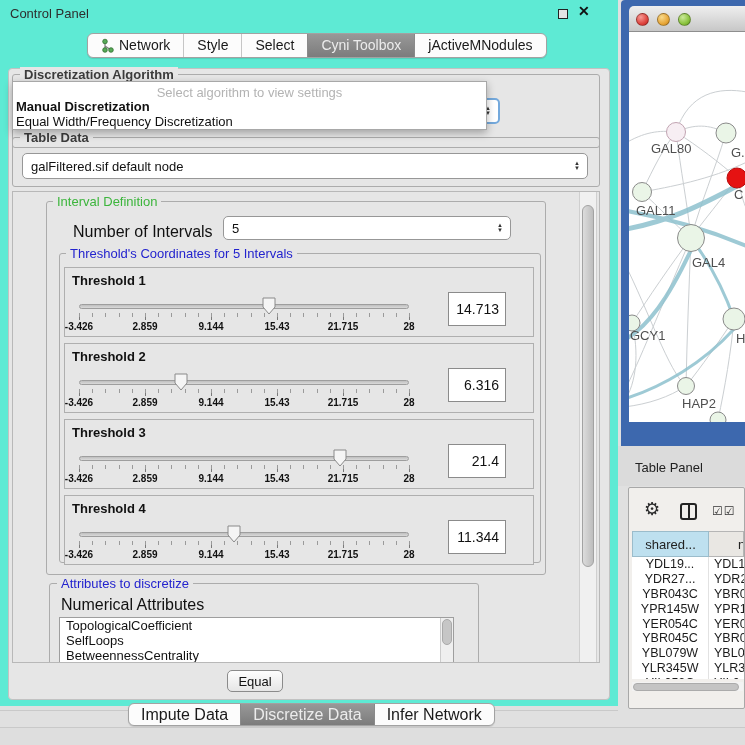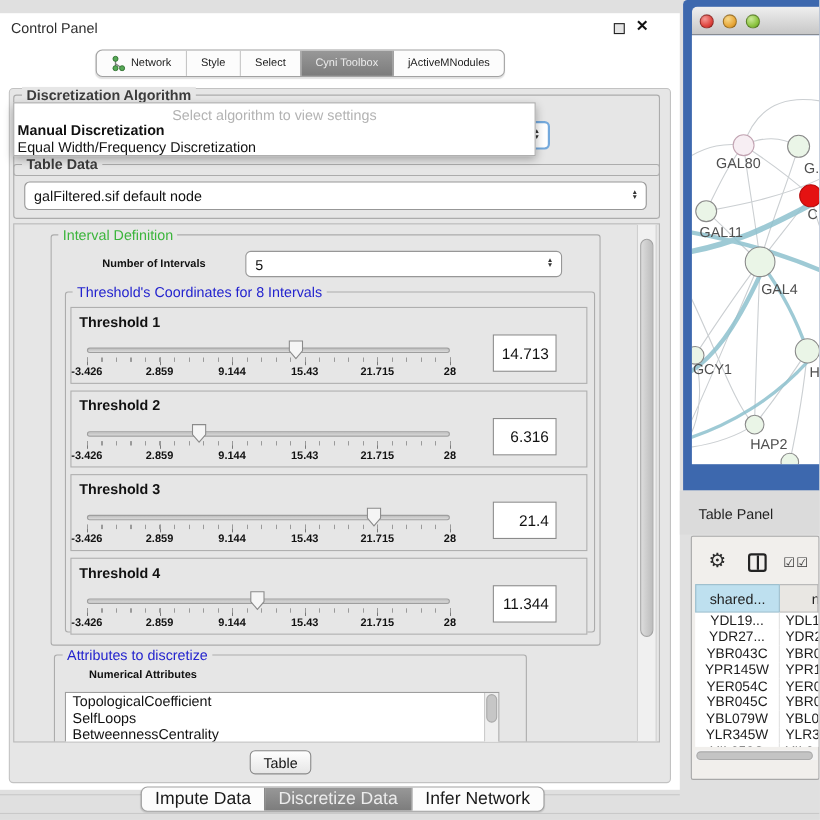--- a/index.html
+++ b/index.html
@@ -1,28 +1,28 @@
 <!DOCTYPE html>
 <html><head>
 <meta charset="utf-8">
 <style>
   * { margin:0; padding:0; box-sizing:border-box; }
   html,body { width:745px; height:745px; overflow:hidden; background:#E0E0E0;
     font-family:"Liberation Sans", sans-serif; }
   #root { position:relative; width:745px; height:745px; overflow:hidden; }
 
   
-  #left-panel { position:absolute; left:0; top:12px; width:618px; height:706px; background:#ffffff; }
+  #left-panel { position:absolute; left:0; top:0; width:618px; height:706px; background:#5eead4; }
   .cp-title { position:absolute; left:10px; top:6px; font-size:13px; color:#2E2E2E; }
   .float-ic { position:absolute; left:558px; top:9px; width:10px; height:10px; border:1.5px solid #222; background:#E4E4E4; }
   .close-ic { position:absolute; left:578px; top:3px; font-size:14px; font-weight:700; color:#111; }
 
   .tabbar { position:absolute; display:inline-flex; background:#FCFCFC; border:1px solid #A2A2A2;
     border-radius:6px; overflow:hidden; height:25px; box-shadow:0 1px 1px rgba(0,0,0,.12); }
-  .tabbar .ttab { display:flex; align-items:center; padding:0 13px; font-size:10px; color:#1A1A1A;
+  .tabbar .ttab { display:flex; align-items:center; padding:0 13px; font-size:14px; color:#1A1A1A;
     line-height:23px; white-space:nowrap; cursor:default; }
   .tabbar .ttab + .ttab { border-left:1px solid #C6C6C6; }
   .tabbar .ttab.sel { background:linear-gradient(#989898,#7C7C7C); color:#ECECEC; border-left-color:#8A8A8A; }
   .tabbar .ttab.sel + .ttab { border-left-color:#8A8A8A; }
   #top-tabs { left:87px; top:33px; }
   #bottom-tabs { left:128px; top:703px; height:23px; }
   #bottom-tabs .ttab { font-size:16px; line-height:21px; padding:0 12px; }
 
   .outer-panel { position:absolute; left:8px; top:68px; width:602px; height:632px;
     border:1px solid #C2C2C2; border-radius:4px; background:#E6E6E6; }
@@ -48,21 +48,21 @@
   #algo-popup .opt.r { top:32px; }
 
   
   #scrollpanel { position:absolute; left:12px; top:191px; width:588px; height:472px;
     border:1px solid #B8B8B8; background:#E6E6E6; overflow:hidden; }
   .vscroll { position:absolute; left:566px; top:0; width:18px; height:470px; background:#F0F0F0;
     border-left:1px solid #CFCFCF; border-right:1px solid #CFCFCF; }
   .vscroll .thumb { position:absolute; left:2px; top:13px; width:12px; height:362px; border-radius:6px;
     background:linear-gradient(90deg,#DCDCDC,#BDBDBD); border:1px solid #A2A2A2; }
 
-  .boldlbl { font-weight:700; font-size:10px; color:#111; position:absolute; white-space:nowrap;margin-left:20px; }
+  .boldlbl { font-weight:400; font-size:16px; color:#111; position:absolute; white-space:nowrap; }
 
   .th-panel { position:absolute; left:51px; width:470px; height:70px; border:1px solid #AFAFAF; background:#E6E6E6; }
   .th-label { position:absolute; left:7px; top:5px; font-weight:700; font-size:13px; color:#111; }
   .track { position:absolute; left:14px; top:36px; width:330px; height:5px; border:1px solid #9E9E9E;
     border-radius:3px; background:linear-gradient(#BFBFBF,#DADADA); }
   .thumb-svg { position:absolute; top:29px; margin-left:-7px; }
   .ticks-minor { position:absolute; left:14px; top:45px; width:331px; height:4px;
     background:repeating-linear-gradient(90deg,#9A9A9A 0 1px,transparent 1px 13.2px); }
   .ticks-major { position:absolute; left:14px; top:45px; width:331px; height:7px;
     background:repeating-linear-gradient(90deg,#7A7A7A 0 1px,transparent 1px 66px); }
@@ -180,21 +180,21 @@
       <div class="groupbox" style="left:33px; top:9px; width:500px; height:374px;"></div>
       <div class="groupchip chip-green" style="left:40px; top:2px;">Interval Definition</div>
 
       <div class="boldlbl" style="left:60px; top:31px;">Number of Intervals</div>
       <div class="combo" style="left:210px; top:24px; width:288px; height:24px;">
         <span>5</span>
         <span class="spin">▲<br>▼</span>
       </div>
 
       <div class="groupbox" style="left:46px; top:61px; width:482px; height:310px;"></div>
-      <div class="groupchip chip-blue" style="left:53px; top:54px;">Threshold's Coordinates for 8 Intervals</div>
+      <div class="groupchip chip-blue" style="left:53px; top:54px;">Threshold's Coordinates for 5 Intervals</div>
 
       <div class="th-panel" style="top:75px;">
         <div class="th-label">Threshold 1</div>
         <div class="track"></div>
         <svg class="thumb-svg" width="14" height="18" style="left: 204.41px;">
             <path d="M1 1 h12 v9 l-6 7 l-6 -7 z" fill="#F5F5F5" stroke="#8A8A8A"></path>
           </svg>
         <div class="ticks-major"></div>
         <div class="ticks-minor"></div>
         <div class="scale">
@@ -272,21 +272,21 @@
         <div class="lsb">
             <div class="lthumb"></div>
           </div>
       </div>
 
       <div class="vscroll">
         <div class="thumb"></div>
       </div>
     </div>
 
-    <button class="apply-btn">Table</button>
+    <button class="apply-btn">Equal</button>
 
     <div class="bottom-line"></div>
 
     <div class="tabbar" id="bottom-tabs">
       <div class="ttab">
           <span>Impute Data</span>
         </div>
       <div class="ttab sel">
           <span>Discretize Data</span>
         </div>

